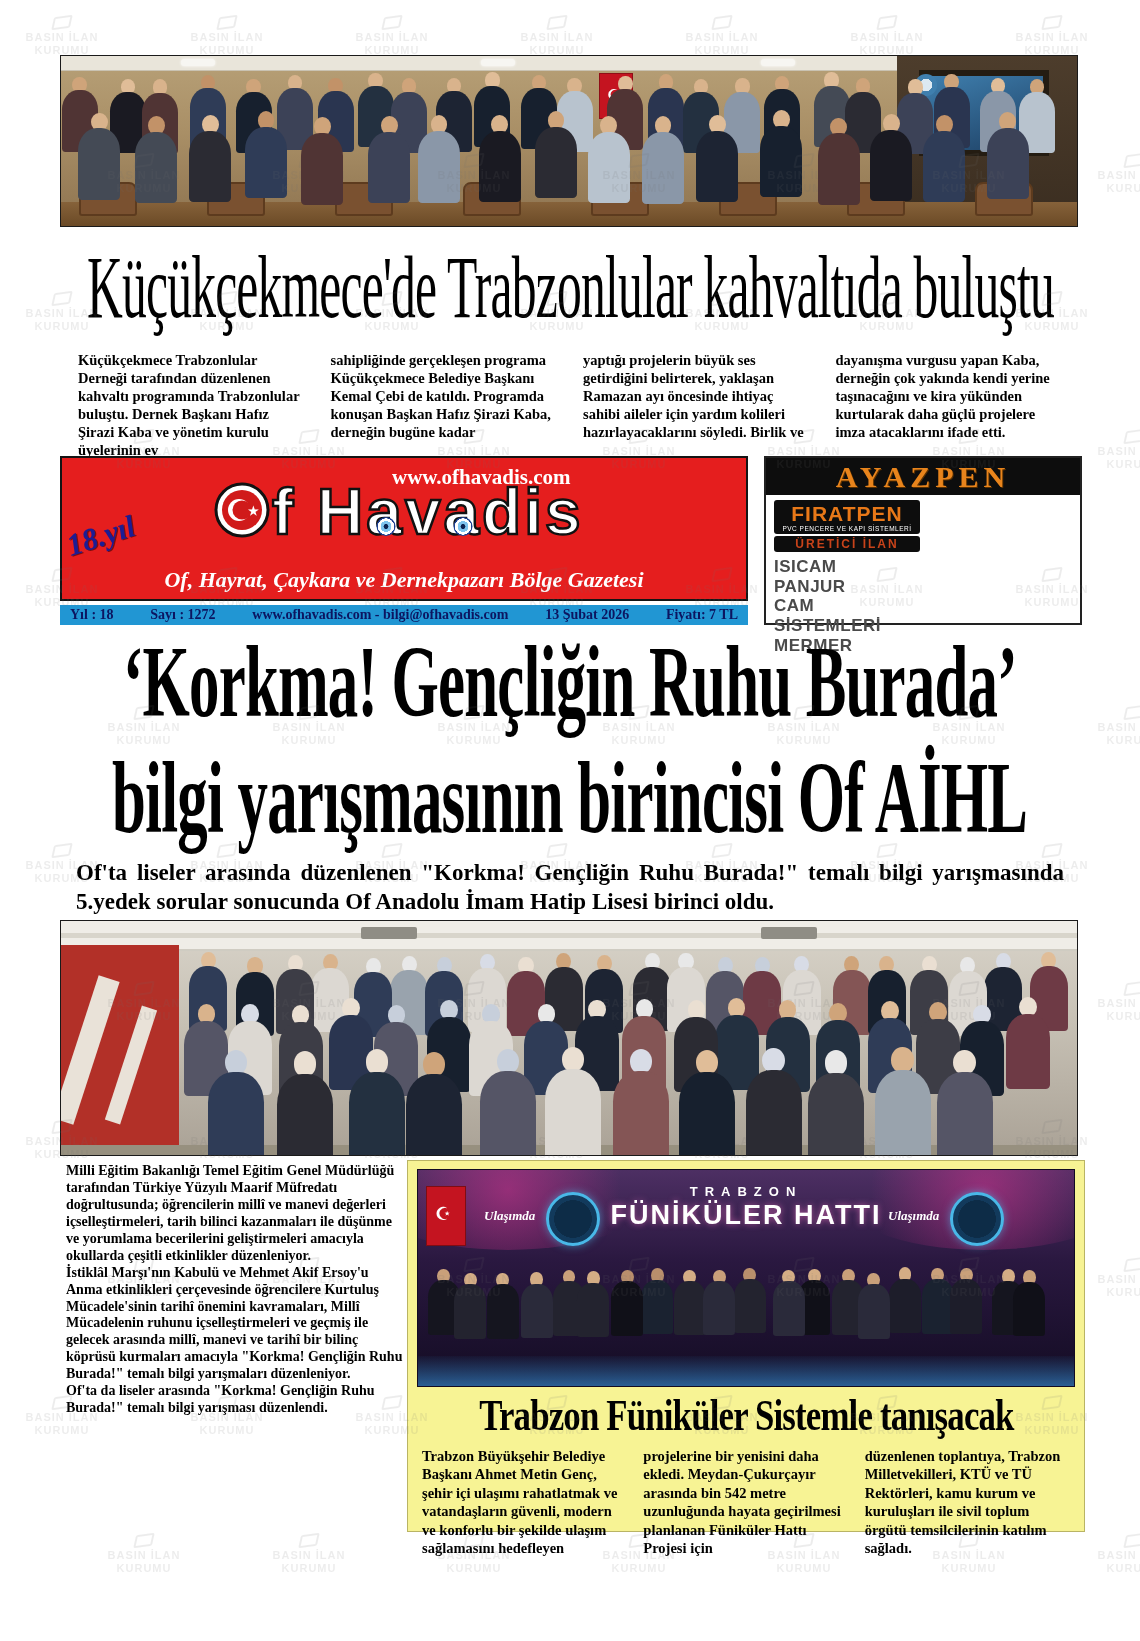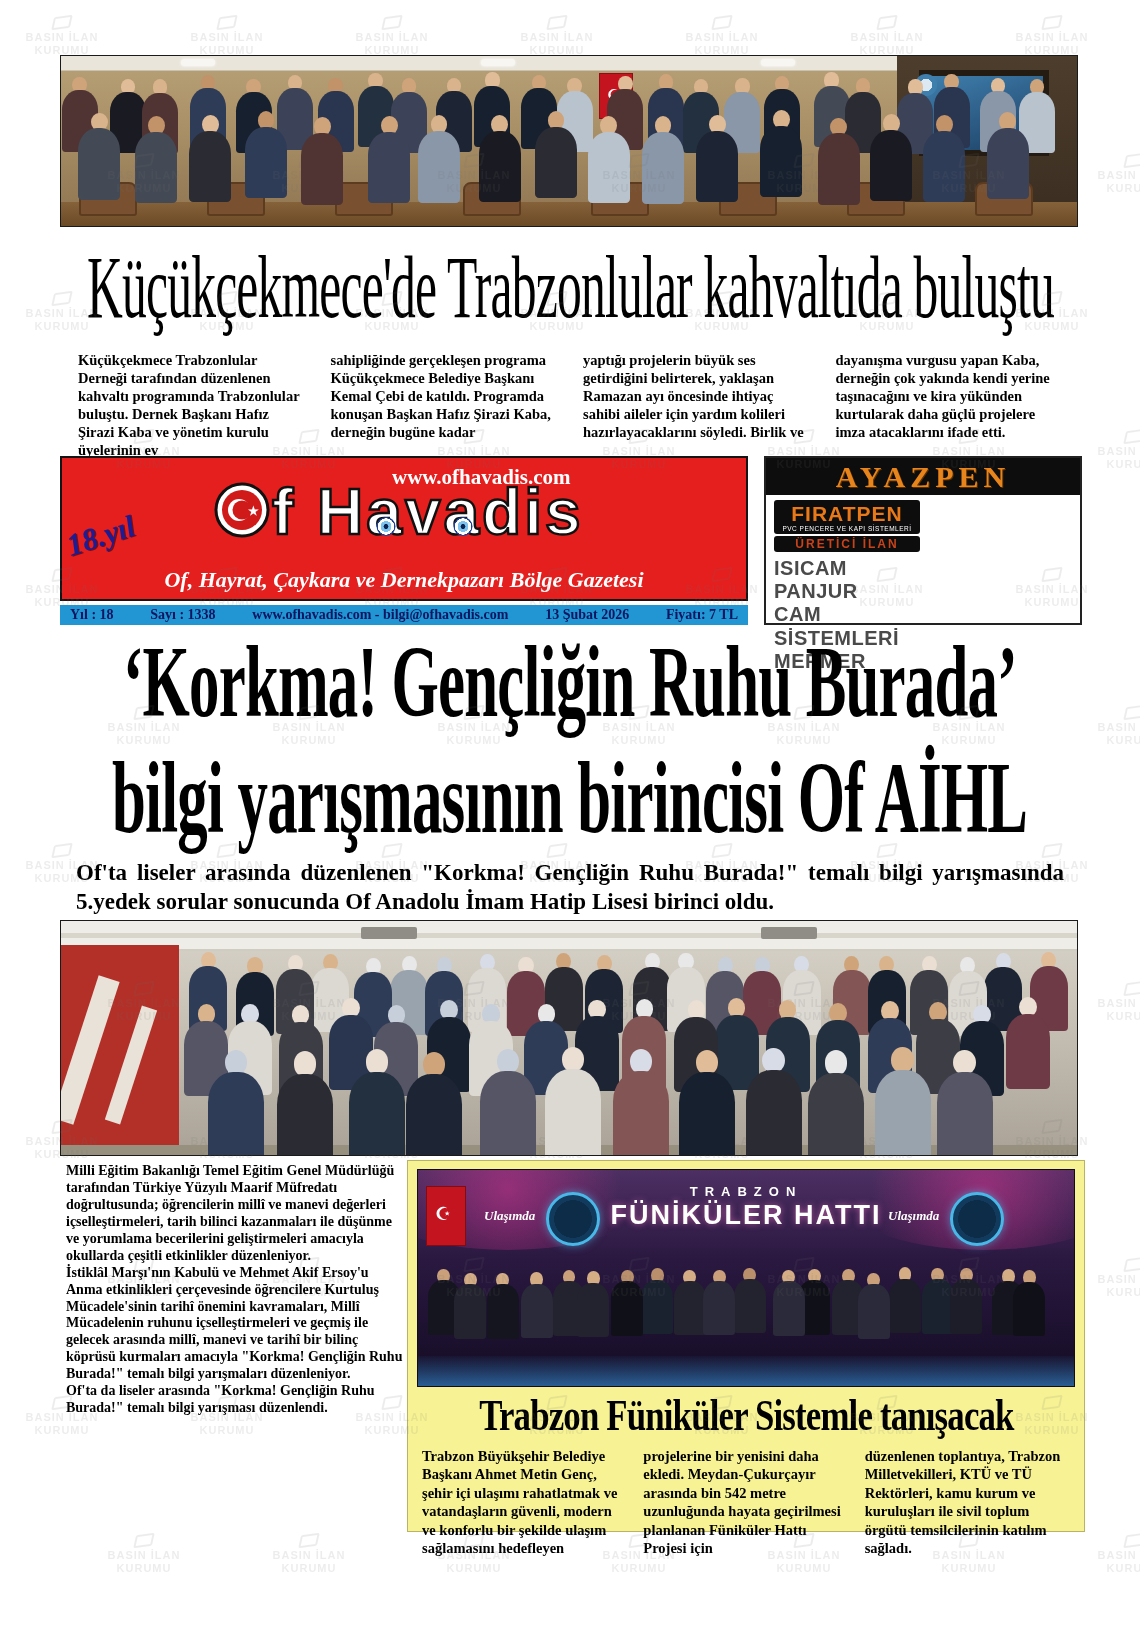--- a/index.html
+++ b/index.html
@@ -110,21 +110,21 @@
       font-family:"Liberation Sans",sans-serif;}
   #ad-top{height:37px;background:#0d0d0d;display:flex;align-items:center;justify-content:center;}
   #ad-brand{color:#e8841c;font:bold 30px "Liberation Serif",serif;letter-spacing:5px;text-shadow:1px 1px 0 #5a3000;}
   #ad-body{display:flex;padding:5px 6px 0 8px;gap:6px;}
   #ad-left{width:146px;}
   #firatpen-box{background:#0d0d0d;border-radius:3px;padding:3px 4px 2px;text-align:center;}
   #firatpen-name{color:#e87818;font-weight:bold;font-size:21px;letter-spacing:1px;line-height:1;}
   #firatpen-tag{color:#fff;font-size:6.5px;letter-spacing:.5px;margin-top:1px;}
   #dealer-bar{background:#0d0d0d;border-radius:3px;margin-top:2px;text-align:center;
       color:#c8431a;font-weight:bold;font-size:12px;letter-spacing:2px;padding:1px 0;}
-  #products{margin-top:5px;color:#4a4a4a;font-weight:bold;font-size:20px;line-height:1.16;letter-spacing:.5px;}
+  #products{margin-top:5px;color:#4a4a4a;font-weight:bold;font-size:17px;line-height:1.16;letter-spacing:.5px;}
   #ad-right{flex:1;text-align:center;}
   #ad-owner{color:#232378;font:bold 25px "Liberation Serif",serif;margin-top:2px;}
   #telbox{border:2px solid #2fa23c;border-radius:2px;margin:4px 2px 3px;padding:2px 3px;text-align:left;}
   #tel-line{color:#1e9a2e;font-weight:bold;font-size:14.5px;}
   #gsm-line{color:#2255cc;font-weight:bold;font-size:14.5px;}
   #ad-address{text-align:left;color:#2e2e2e;font-weight:bold;font-size:10.5px;line-height:1.2;padding-left:2px;}
   #ad-address div:last-child{padding-left:44px;}
 </style>
 </head>
 <body>
@@ -340,21 +340,21 @@
           <circle cx="28" cy="28" r="20" fill="#d01a1a"></circle>
           <circle cx="25" cy="28" r="11" fill="#fff"></circle>
           <circle cx="28" cy="28" r="9.5" fill="#d01a1a"></circle>
           <text x="34" y="33" font-size="12" fill="#fff">★</text>
         </svg>f H<span class="a-eye">a<i class="eye"></i></span>v<span class="a-eye">a<i class="eye"></i></span>dis</div>
     <div id="mh-slogan">Of, Hayrat, Çaykara ve Dernekpazarı Bölge Gazetesi</div>
   </div>
 
   <div id="infobar" class="abs">
     <span>Yıl : 18</span>
-    <span>Sayı : 1338</span>
+    <span>Sayı : 1272</span>
     <span>www.ofhavadis.com  -  bilgi@ofhavadis.com</span>
     <span>13 Şubat 2026</span>
     <span>Fiyatı: 7 TL</span>
   </div>
 
   <div id="adbox" class="abs">
     <div id="ad-top">
       <span id="ad-brand">AYAZPEN</span>
     </div>
     <div id="ad-body">

